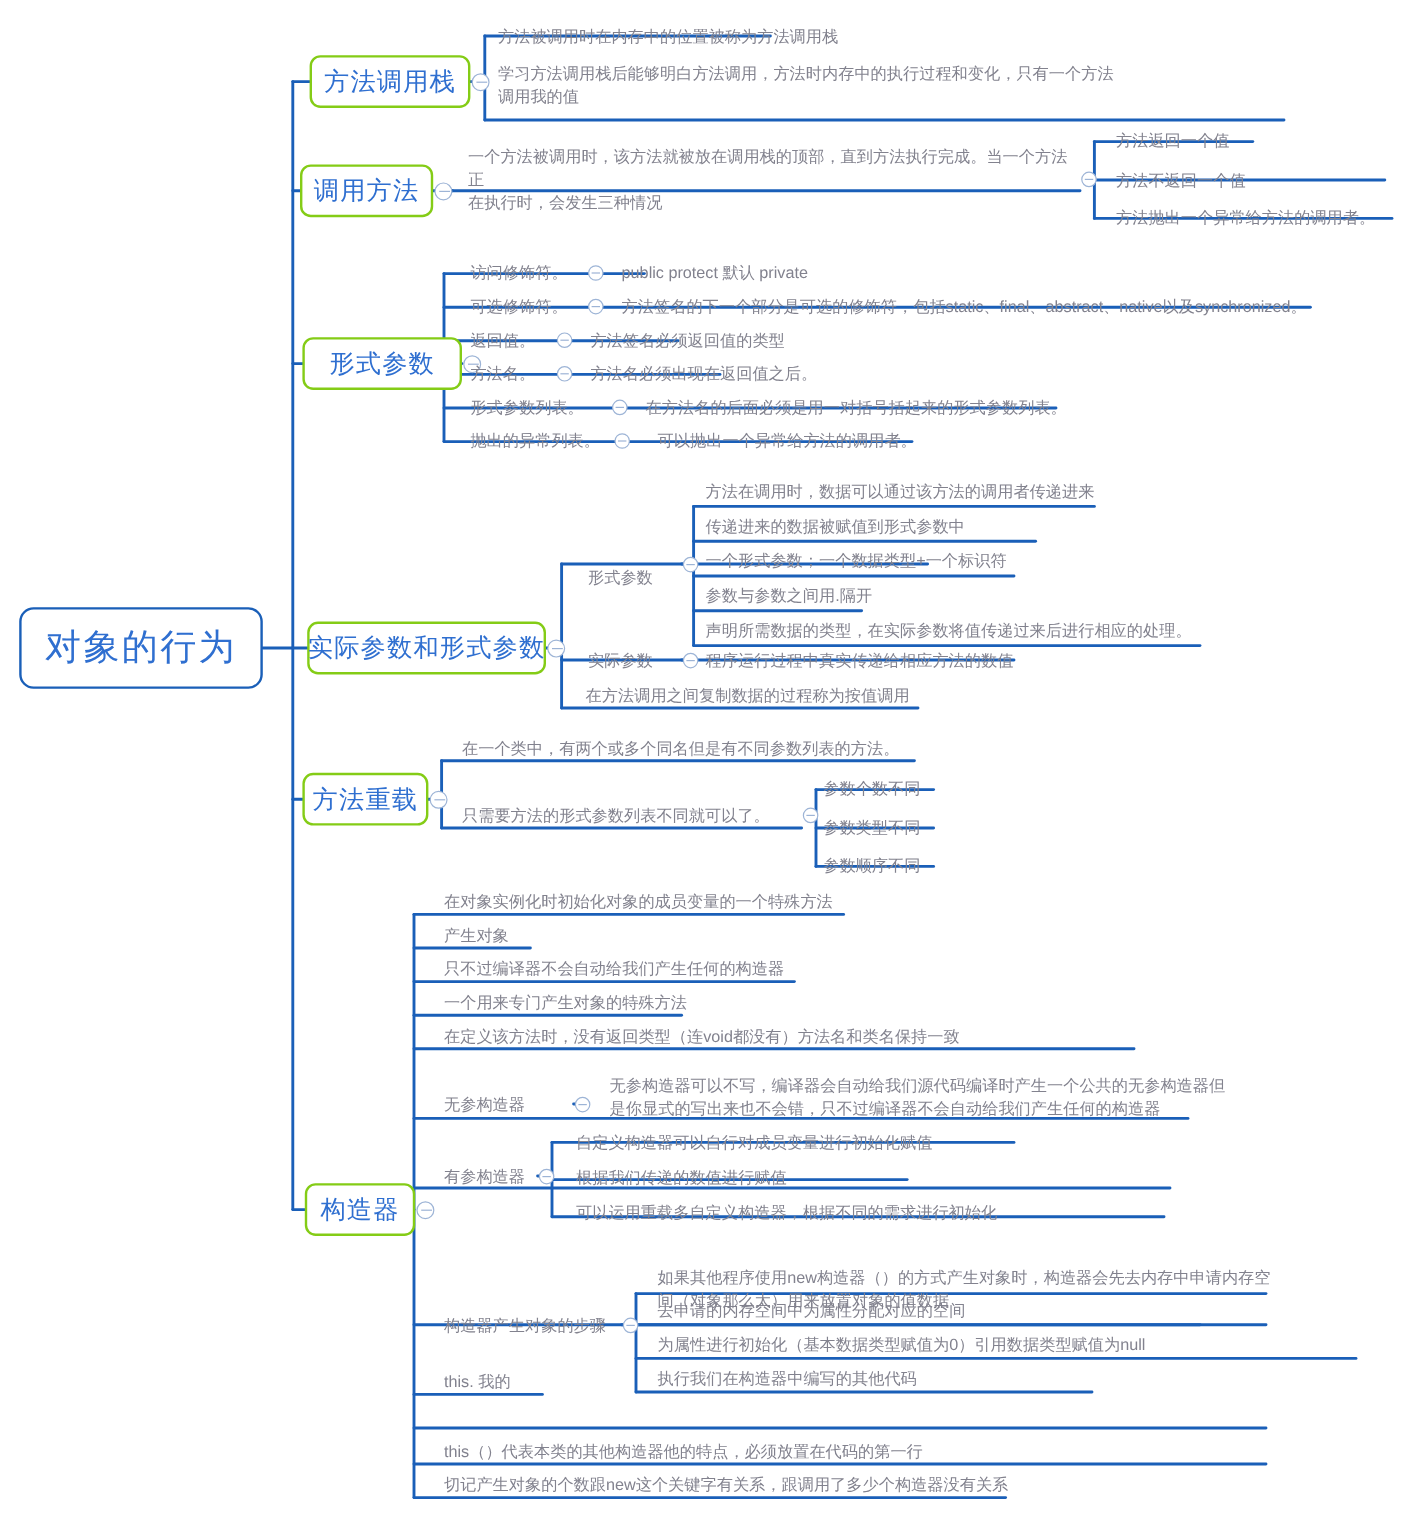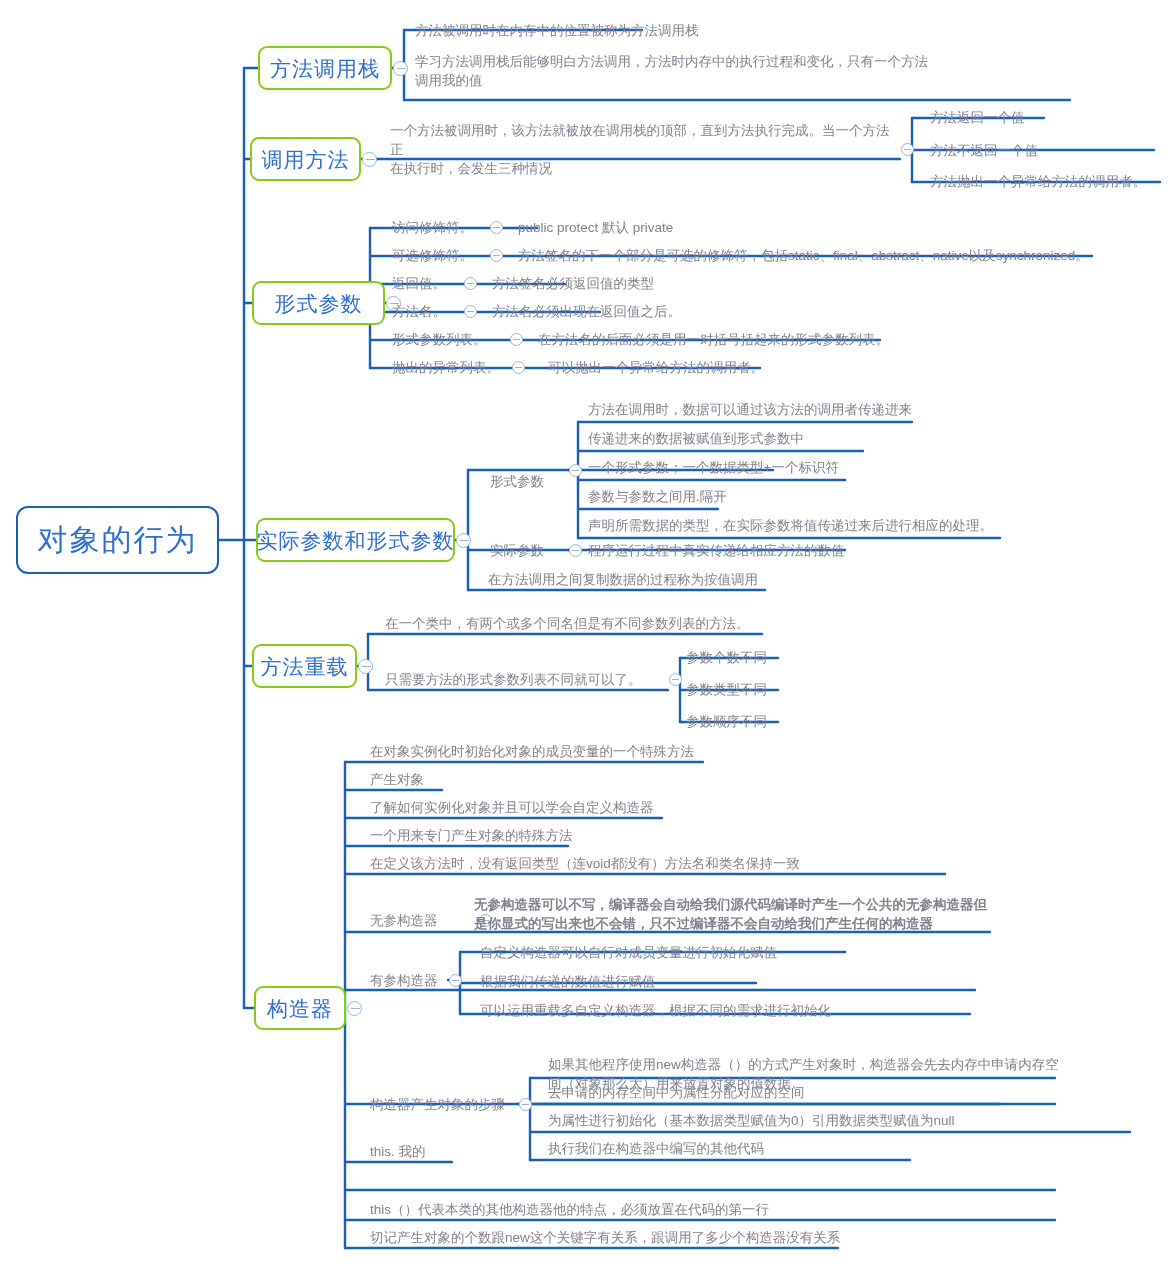--- a/index.html
+++ b/index.html
@@ -302,34 +302,34 @@
   </div>
   <div class="toggle big" style="left:347px;top:1001px;"></div>
 
   <div class="node leaf" style="left:370px;top:740px;width:480px;height:22px;">
     <span>在对象实例化时初始化对象的成员变量的一个特殊方法</span>
   </div>
   <div class="node leaf" style="left:370px;top:768px;width:300px;height:22px;">
     <span>产生对象</span>
   </div>
   <div class="node leaf" style="left:370px;top:796px;width:420px;height:22px;">
-    <span>了解如何实例化对象并且可以学会自定义构造器</span>
+    <span>只不过编译器不会自动给我们产生任何的构造器</span>
   </div>
   <div class="node leaf" style="left:370px;top:824px;width:360px;height:22px;">
     <span>一个用来专门产生对象的特殊方法</span>
   </div>
   <div class="node leaf" style="left:370px;top:852px;width:600px;height:22px;">
     <span>在定义该方法时，没有返回类型（连void都没有）方法名和类名保持一致</span>
   </div>
 
   <div class="node sublabel" style="left:370px;top:909px;width:90px;height:22px;">
     <span>无参构造器</span>
   </div>
   <div class="toggle" style="left:479px;top:914px;"></div>
-  <div class="node leaf" style="left:474px;top:891px;width:520px;height:46px;font-weight:bold;">
+  <div class="node leaf" style="left:508px;top:891px;width:520px;height:46px;">
     <span>无参构造器可以不写，编译器会自动给我们源代码编译时产生一个公共的无参构造器但
 是你显式的写出来也不会错，只不过编译器不会自动给我们产生任何的构造器</span>
   </div>
 
   <div class="node sublabel" style="left:370px;top:969px;width:90px;height:22px;">
     <span>有参构造器</span>
   </div>
   <div class="toggle" style="left:449px;top:974px;"></div>
   <div class="node leaf" style="left:480px;top:941px;width:420px;height:22px;">
     <span>自定义构造器可以自行对成员变量进行初始化赋值</span>

